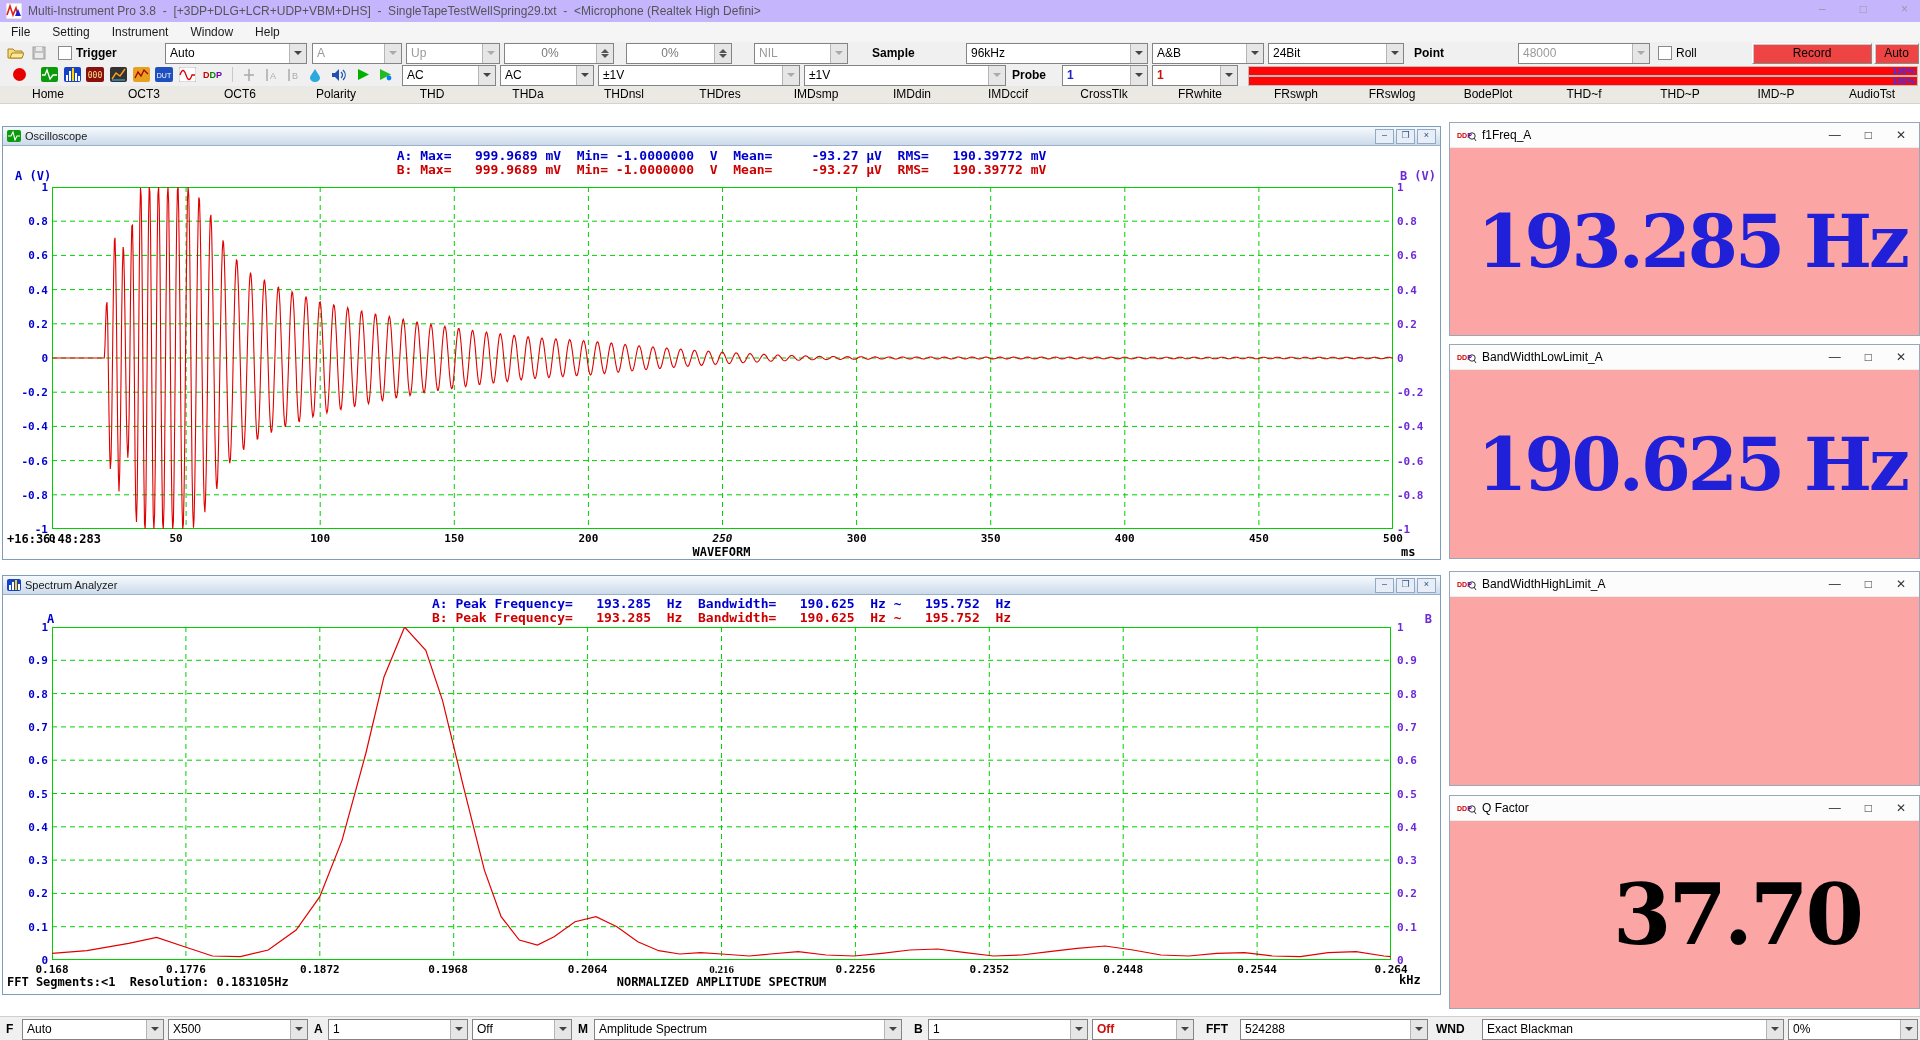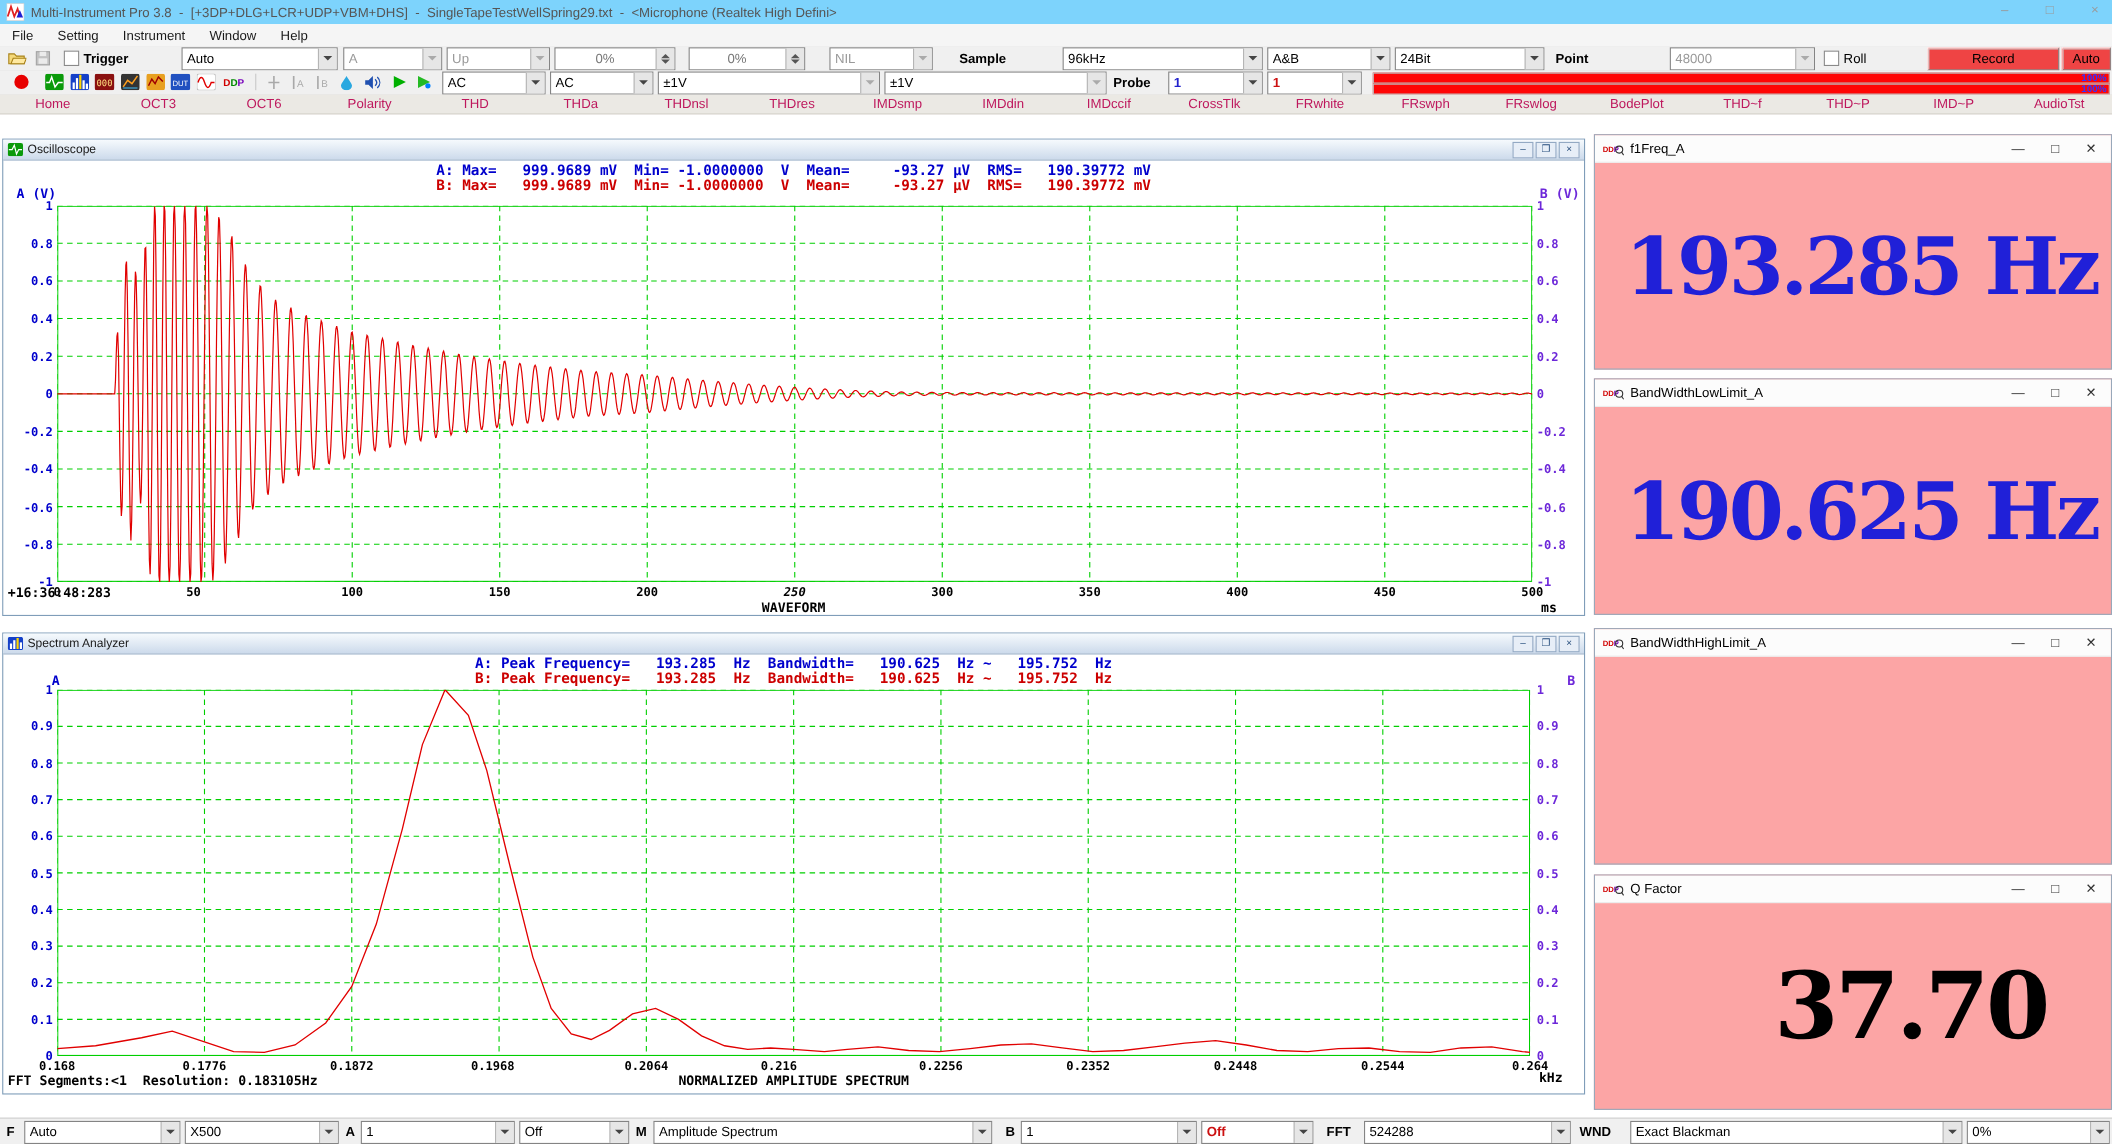--- a/index.html
+++ b/index.html
@@ -1,19 +1,19 @@
 <!DOCTYPE html>
 <html><head>
 <meta charset="utf-8">
 <style>
   html,body{margin:0;padding:0;background:#888;}
   .app{position:relative;width:1920px;height:1040px;background:#ffffff;overflow:hidden;
        font-family:"Liberation Sans",sans-serif;-webkit-font-smoothing:antialiased;}
   
-  .titlebar{position:absolute;left:0;top:0;right:0;height:22px;background:#7dd3fc;
+  .titlebar{position:absolute;left:0;top:0;right:0;height:22px;background:#c4b5fd;
             display:flex;align-items:center;padding:0 6px;font-size:12px;color:#555;}
   .titlebar .apptext{margin-left:6px;white-space:pre;}
   .syswin{position:absolute;right:12px;top:2px;display:flex;gap:34px;color:#9a9a9a;font-size:12px;}
   .menubar{position:absolute;left:0;top:22px;right:0;height:20px;background:#f5f5f5;
            display:flex;font-size:12px;color:#1a1a1a;border-bottom:1px solid #e3e3e3;}
   .menu-item{padding:3px 11px 0 11px;}
   .toolbar{position:absolute;left:0;right:0;background:#f0f0f0;border-bottom:1px solid #dcdcdc;padding-left:40px;}
   #toolbar1{top:42px;height:22px;}
   #toolbar2{top:64px;height:22px;}
   .tb-label{position:absolute;top:4px;font-size:12px;font-weight:bold;color:#000;}
@@ -33,21 +33,21 @@
   .spinner .ud i.u{top:1px;border-bottom-color:#555;} .spinner .ud i.d{bottom:1px;border-top-color:#555;}
   .cb{position:absolute;top:4px;width:12px;height:12px;background:#fff;border:1px solid #8a8a8a;}
   .btn3d{position:absolute;top:1px;height:19px;background:#ef4444;border:1px solid #8a8a8a;
          border-top-color:#fff;border-left-color:#fff;box-shadow:1px 1px 0 #c8c8c8 inset;
          font-size:12px;color:#000;text-align:center;line-height:18px;}
   .ticon{position:absolute;top:2px;width:18px;height:17px;display:flex;align-items:center;justify-content:center;}
   .vsep{position:absolute;top:3px;width:1px;height:15px;background:#c9c9c9;}
   .grayed{opacity:.45;filter:grayscale(1);}
   .tabrow{position:absolute;left:0;top:86px;right:0;height:17px;background:#ebe9e4;display:flex;
           border-bottom:1px solid #d6d3cc;}
-  .tab{flex:1;text-align:center;font-size:12px;line-height:16px;color:#be185d;white-space:nowrap;}
+  .tab{flex:1;text-align:center;font-size:12px;line-height:16px;color:#000000;white-space:nowrap;}
   
   .meter{position:absolute;left:1248px;width:668px;height:8px;background:#ff0505;border:1px solid #bdbdbd;}
   .meter .pct{position:absolute;right:2px;top:-1px;font:bold 9px "Liberation Sans",sans-serif;color:#3434ff;}
   
   .window{position:absolute;background:#fff;border:1px solid #7f9db9;}
   .wtitle{height:18px;background:linear-gradient(#f6fafd,#ccdaeb);display:flex;align-items:center;
           padding:0 4px;font-size:11px;color:#1a1a1a;border-bottom:1px solid #9ab0c8;}
   .wtitle .t{margin-left:4px;}
   .wbtns{margin-left:auto;display:flex;gap:2px;}
   .wbtn{width:17px;height:13px;background:#e7eef7;border:1px solid #93a9c3;font-size:9px;
@@ -467,21 +467,21 @@
           <rect x="0.5" y="0.5" width="1338" height="332" fill="none" stroke="#00cf00" stroke-width="1"></rect>
           <path d="M0.0 326.3L34.9 323.7L76.7 316.4L104.6 310.4L132.5 319.7L160.4 329.0L188.3 329.7L216.2 323.0L244.1 303.0L267.8 269.7L290.1 213.1L313.8 126.5L332.0 49.9L352.6 0.0L373.8 23.3L390.5 73.3L411.5 159.8L432.4 243.1L449.1 289.7L467.3 313.0L485.4 318.0L502.1 309.7L523.0 294.7L544.0 289.7L564.9 299.7L585.8 314.7L606.7 323.7L627.7 327.0L648.6 325.7L669.5 327.0L697.4 329.0L718.3 327.0L746.2 324.7L774.1 328.0L802.0 329.0L829.9 326.3L857.8 323.0L885.7 322.0L913.6 325.7L941.5 329.0L969.4 328.0L997.3 324.7L1025.2 321.3L1053.1 319.0L1081.0 323.0L1108.9 328.0L1136.8 329.0L1164.7 326.3L1192.5 325.7L1220.4 329.0L1248.3 329.7L1276.2 325.7L1304.1 324.7L1332.0 329.0L1339.0 329.7" stroke="#e10000" stroke-width="1.2" fill="none"></path>
         </svg>
       </div>
     <div id="spec-xticks">
         <span class="tick " style="position: absolute; left: 19px; width: 60px; text-align: center; top: 387px;">0.168</span>
         <span class="tick " style="position: absolute; left: 152.9px; width: 60px; text-align: center; top: 387px;">0.1776</span>
         <span class="tick " style="position: absolute; left: 286.8px; width: 60px; text-align: center; top: 387px;">0.1872</span>
         <span class="tick " style="position: absolute; left: 415px; width: 60px; text-align: center; top: 387px;">0.1968</span>
         <span class="tick " style="position: absolute; left: 554.6px; width: 60px; text-align: center; top: 387px;">0.2064</span>
-        <span class="tick " style="position: absolute; left: 688.5px; width: 60px; text-align: left; top: 387px;">0.216</span>
+        <span class="tick " style="position: absolute; left: 688.5px; width: 60px; text-align: center; top: 387px; font-family: Liberation Serif, serif;">0.216</span>
         <span class="tick " style="position: absolute; left: 822.4px; width: 60px; text-align: center; top: 387px;">0.2256</span>
         <span class="tick " style="position: absolute; left: 956.3px; width: 60px; text-align: center; top: 387px;">0.2352</span>
         <span class="tick " style="position: absolute; left: 1090.2px; width: 60px; text-align: center; top: 387px;">0.2448</span>
         <span class="tick " style="position: absolute; left: 1224.1px; width: 60px; text-align: center; top: 387px;">0.2544</span>
         <span class="tick " style="position: absolute; left: 1358px; width: 60px; text-align: center; top: 387px;">0.264</span>
       </div>
     <div id="spec-yticks-l">
         <span class="tick blue" style="position: absolute; top: 45px; left: 2px; width: 43px; text-align: right;">1</span>
         <span class="tick blue" style="position: absolute; top: 78.3px; left: 2px; width: 43px; text-align: right;">0.9</span>
         <span class="tick blue" style="position: absolute; top: 111.6px; left: 2px; width: 43px; text-align: right;">0.8</span>

